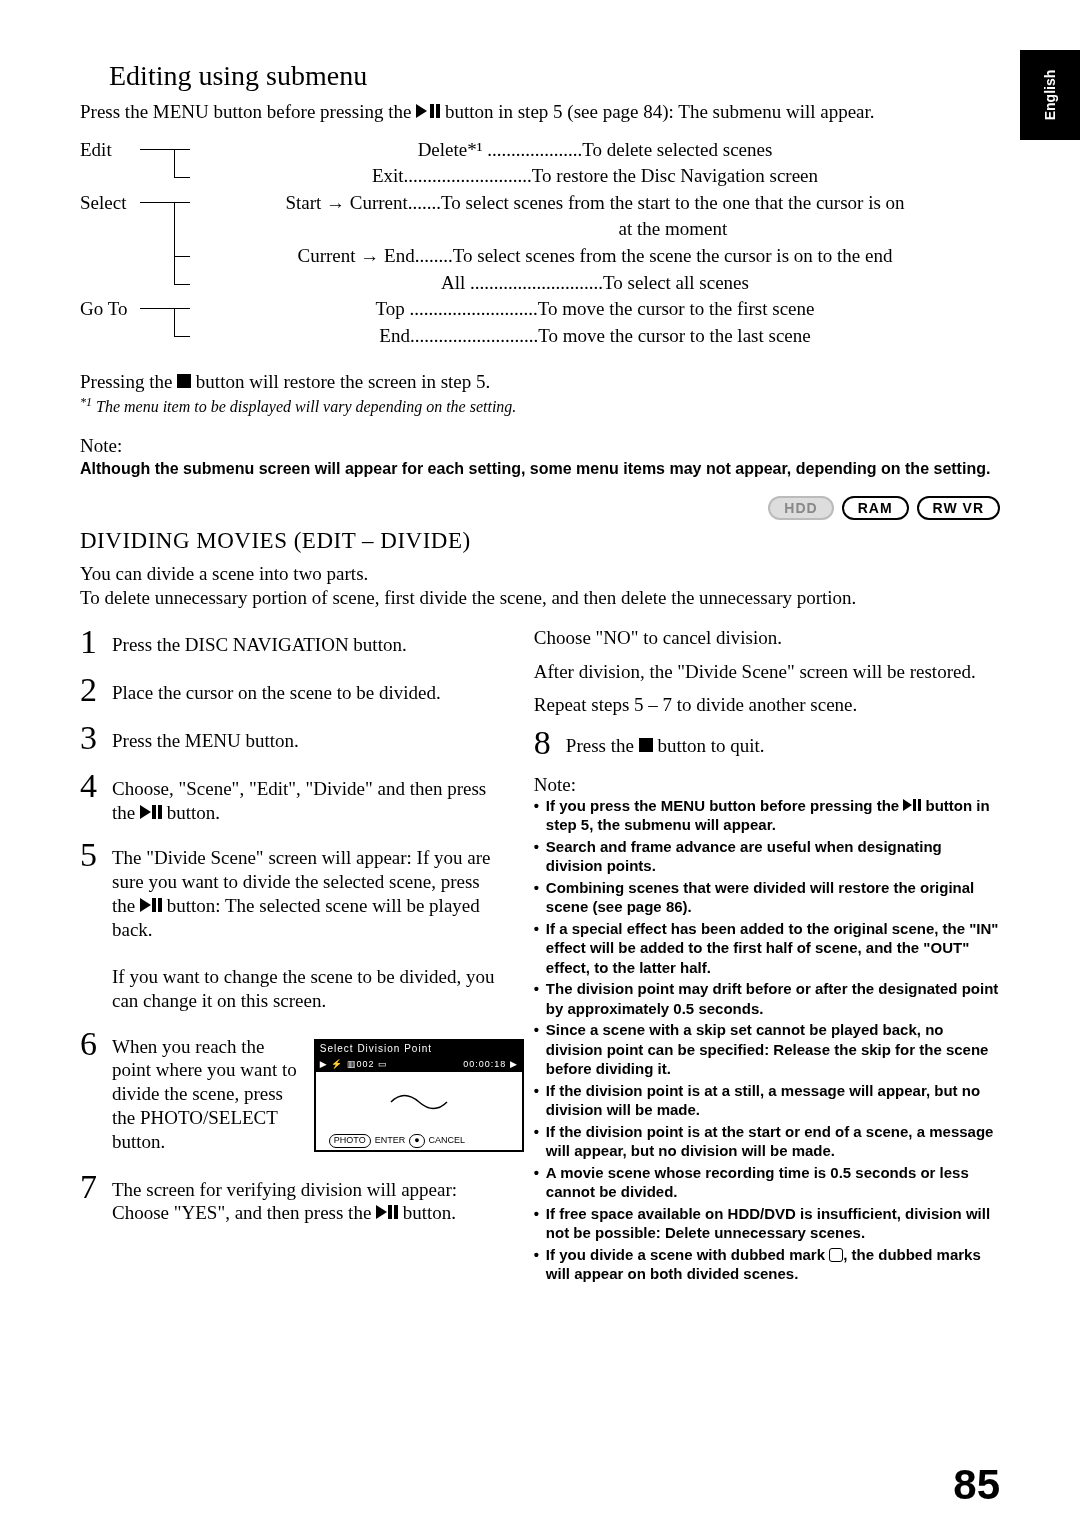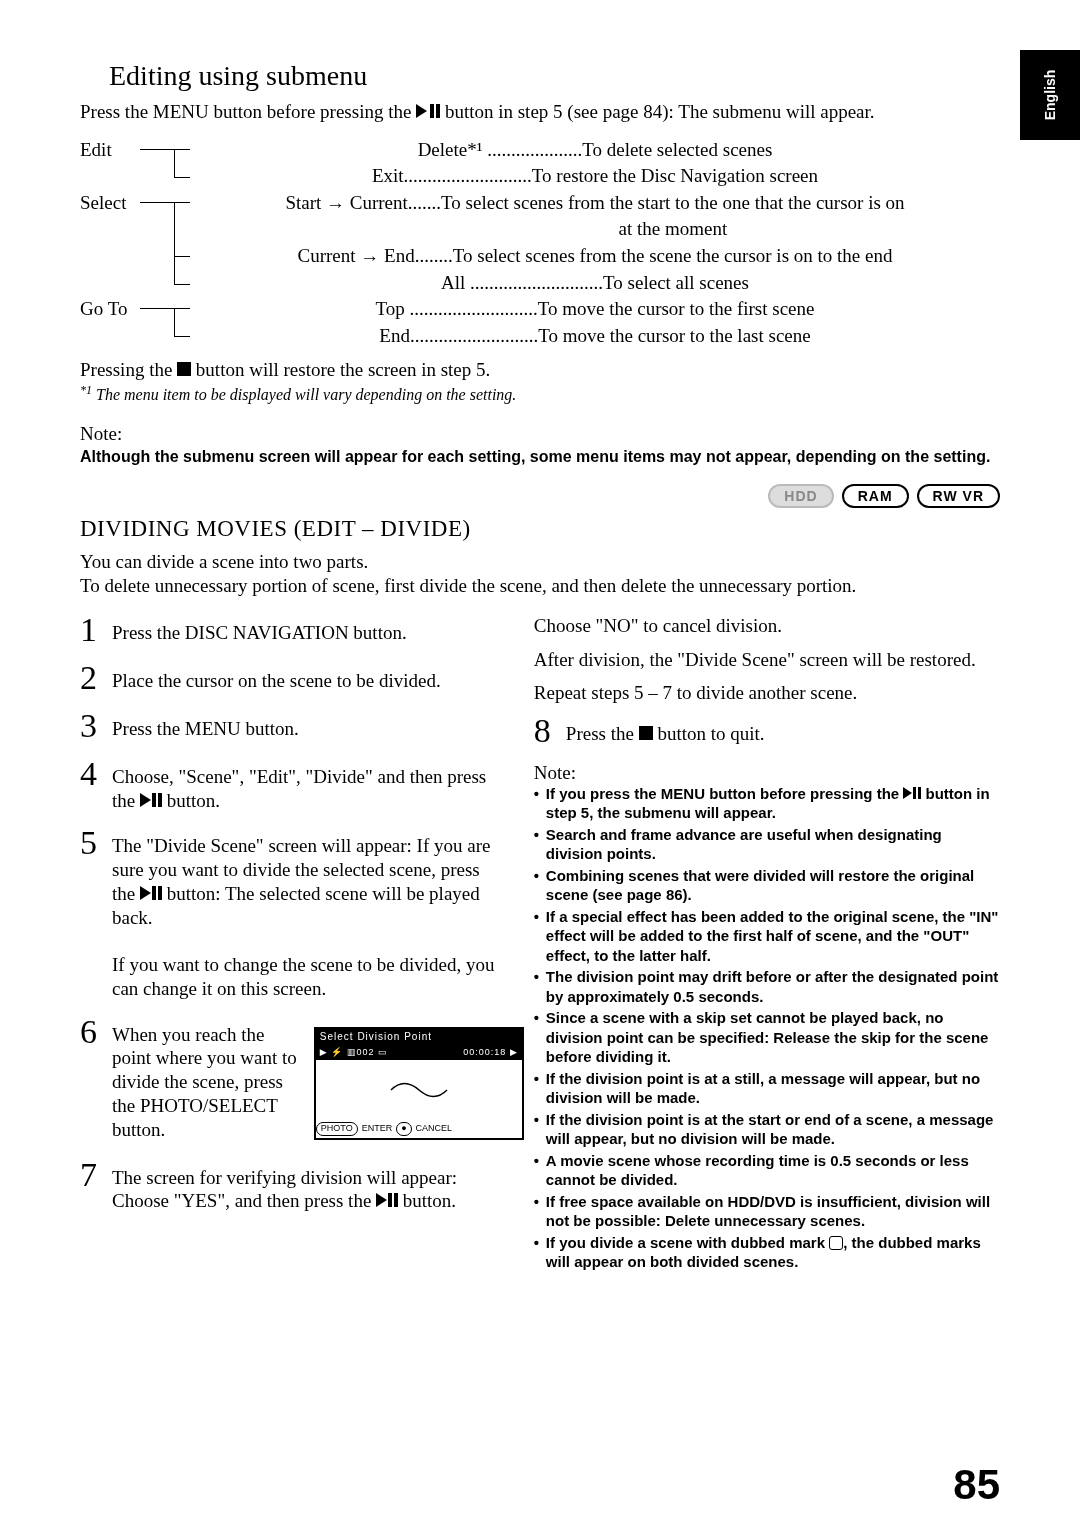--- a/index.html
+++ b/index.html
@@ -28,21 +28,21 @@
       font-size: 14px;
     }
     .side-tab span { transform: rotate(-90deg); }
     .section-title {
       font-size: 28px;
       margin-bottom: 8px;
       font-weight: normal;
       margin-left: 29px;
     }
     .intro-para { font-size: 19px; margin-bottom: 12px; line-height: 1.3; }
-    .press-stop { font-size: 19px; margin-top: 10px; }
+    .press-stop { font-size: 19px; margin-top: 22px; }
     .footnote { font-size: 16px; margin-top: 2px; font-style: italic;}
     .sup { font-size: 12px; vertical-align: super; }
     .note-label { font-size: 19px; margin-top: 18px; }
     .note-bold { font-family: Arial, sans-serif; font-size: 16px; font-weight: bold; margin-top: 2px; line-height: 1.3; }
     .badges-row { display: flex; justify-content: flex-end; gap: 8px; margin-top: 16px; font-family: Arial, sans-serif;}
     .badge {
       border: 2px solid #000;
       border-radius: 12px;
       padding: 2px 14px;
       font-size: 14px;
@@ -102,21 +102,21 @@
     }
     .screenshot .bar {
       background: #000; color:#fff; padding:2px 4px; display:flex; justify-content:space-between; letter-spacing:1px;
     }
     .screenshot .body {
       height: 60px;
       display:flex;align-items:center;justify-content:center;
       background:#fff;
     }
     .screenshot .body svg { width:60px;height:30px; }
-    .screenshot .footer { display:flex; gap:4px; padding:2px 0; font-size:9px; align-items:center; }
+    .screenshot .footer { display:flex; gap:4px; padding:2px 13px; font-size:9px; align-items:center; }
     .screenshot .footer .btn { border:1px solid #000; border-radius:7px; padding:0 4px; }
     .caption { font-family: Arial, sans-serif; font-size: 15px; font-weight:bold; line-height:1.25; margin-top:4px; }
     .right-continue { font-size:19px; line-height:1.35; margin-bottom: 8px;}
     .note-list {
       font-family: Arial, sans-serif;
       font-size: 15px;
       font-weight: bold;
       line-height: 1.3;
     }
     .note-list .bullet { display:flex; margin-bottom:2px; }

